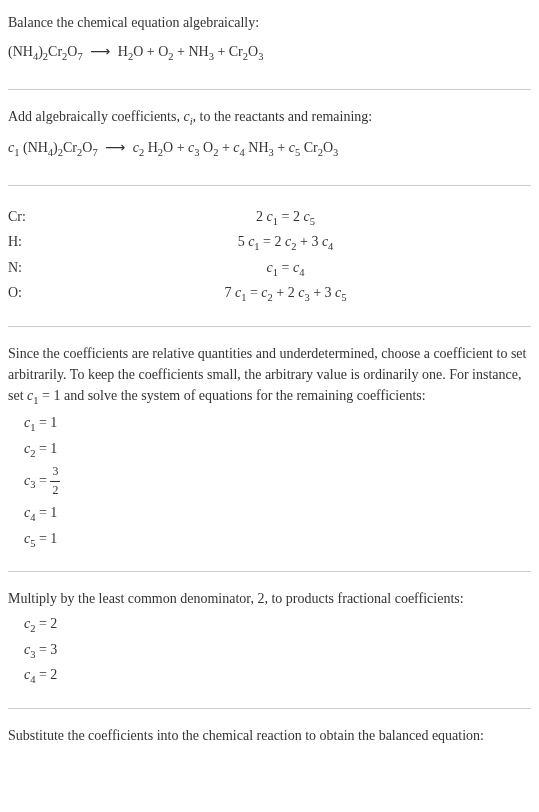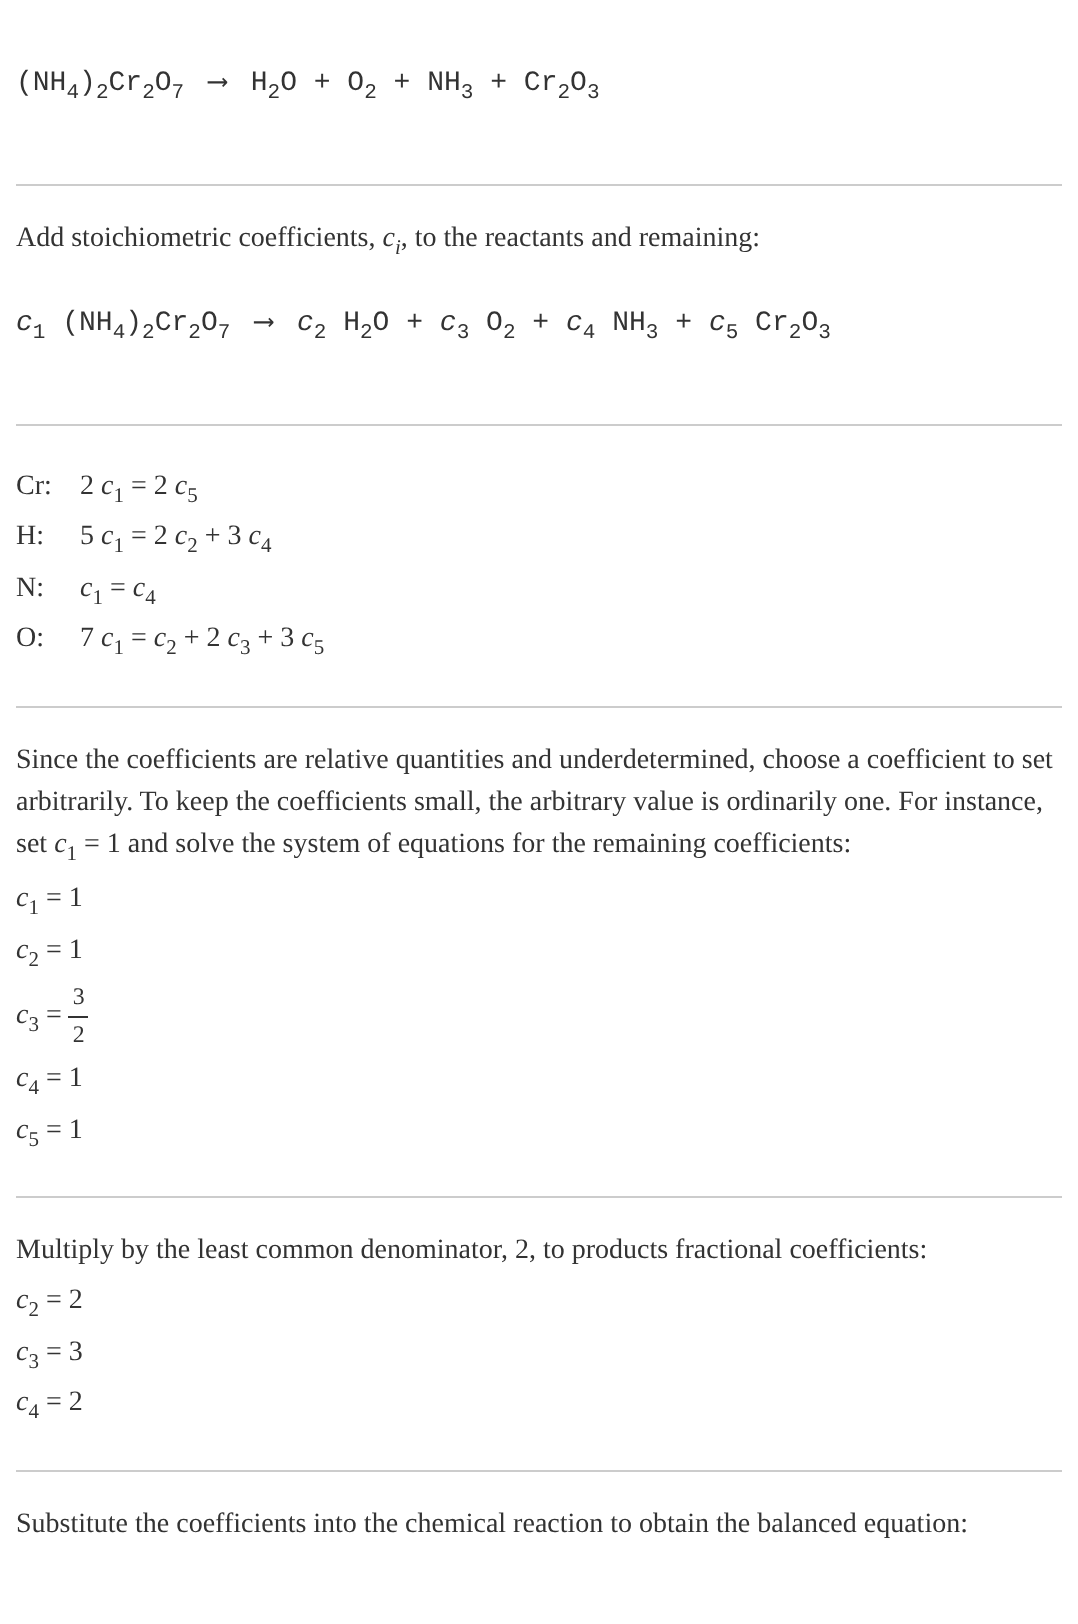--- a/index.html
+++ b/index.html
@@ -24,40 +24,41 @@
       margin: 12px 8px;
     }
     .sub {
       vertical-align: sub;
       font-size: 0.75em;
     }
     .italic {
       font-style: italic;
     }
     .equation {
-      font-family: Liberation Mono, monospace;
-      margin: 20px 0;
+      font-family: Liberation Serif, serif;
+      margin: 8px 0;
     }
     .atom-table {
       margin: 4px 0;
     }
     .atom-row {
       display: flex;
       margin: 2px 0;
     }
     .atom-label {
       width: 32px;
       text-align: left;
       padding-right: 8px;
     }
     .atom-eq {
       flex: 1;
+      text-align: center;
     }
     .coef-list {
-      margin: 4px 0;
+      margin: 4px 16px;
     }
     .coef-item {
       margin: 2px 0;
     }
     .frac {
       display: inline-block;
       vertical-align: middle;
       text-align: center;
       font-size: 0.85em;
     }
@@ -72,32 +73,33 @@
     }
     .arrow {
       display: inline-block;
       margin: 0 4px;
     }
   </style>
 </head>
 <body>
 
 <div class="section">
+  <div>Balance the chemical equation algebraically:</div>
   <div class="equation">
     (NH<span class="sub">4</span>)<span class="sub">2</span>Cr<span class="sub">2</span>O<span class="sub">7</span>
     <span class="arrow">⟶</span>
     H<span class="sub">2</span>O + O<span class="sub">2</span> + NH<span class="sub">3</span> + Cr<span class="sub">2</span>O<span class="sub">3</span>
   </div>
 </div>
 
 <div class="divider"></div>
 
 <div class="section">
   <div>
-    <span>Add stoichiometric coefficients, </span><span class="italic">c</span><span class="italic sub">i</span><span>, to the reactants and remaining:</span>
+    <span>Add algebraically coefficients, </span><span class="italic">c</span><span class="italic sub">i</span><span>, to the reactants and remaining:</span>
   </div>
   <div class="equation">
     <span class="italic">c</span><span class="sub">1</span> (NH<span class="sub">4</span>)<span class="sub">2</span>Cr<span class="sub">2</span>O<span class="sub">7</span>
     <span class="arrow">⟶</span>
     <span class="italic">c</span><span class="sub">2</span> H<span class="sub">2</span>O + <span class="italic">c</span><span class="sub">3</span> O<span class="sub">2</span> + <span class="italic">c</span><span class="sub">4</span> NH<span class="sub">3</span> + <span class="italic">c</span><span class="sub">5</span> Cr<span class="sub">2</span>O<span class="sub">3</span>
   </div>
 </div>
 
 <div class="divider"></div>
 

